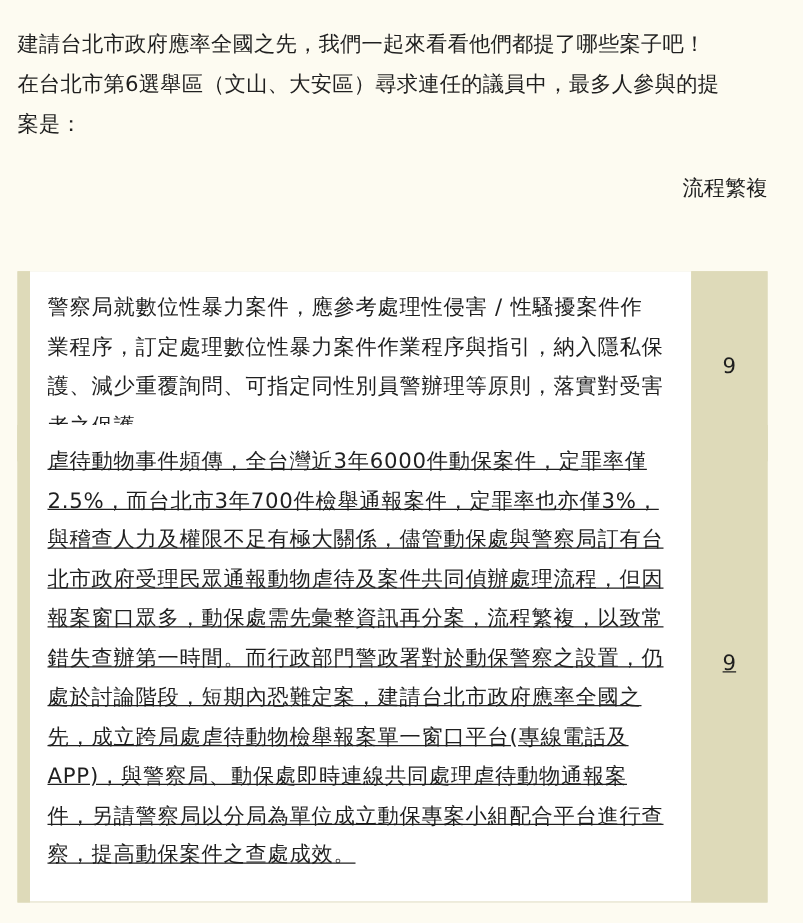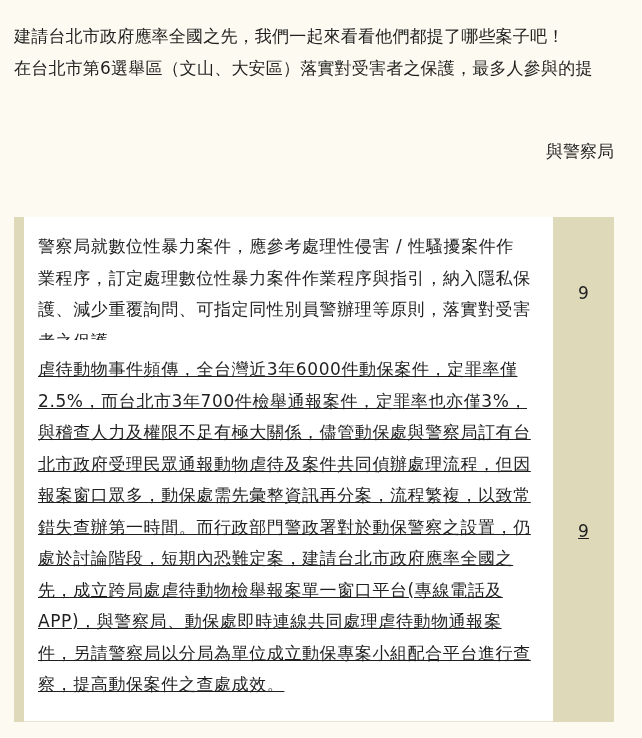--- a/index.html
+++ b/index.html
@@ -63,24 +63,25 @@
       background: #dedab9;
     }
     #p1 { top: 169px; height: 152px; margin-top: 48px; }
     #p2 { top: 340px; height: 382px; text-decoration: underline; }
   </style>
 </head>
 <body>
 
 <div class="intro">
   <div>建請台北市政府應率全國之先，我們一起來看看他們都提了哪些案子吧！</div>
-  <div>在台北市第6選舉區（文山、大安區）落實對受害者之保護，最多人參與的提</div>
+  <div>在台北市第6選舉區（文山、大安區）尋求連任的議員中，最多人參與的提</div>
+  <div>案是：</div>
 </div>
 
-<div class="col-header">與警察局</div>
+<div class="col-header">流程繁複</div>
 
 <div class="proposal" id="p1">
   <div class="stripe"></div>
   <div class="content">警察局就數位性暴力案件，應參考處理性侵害 / 性騷擾案件作業程序，訂定處理數位性暴力案件作業程序與指引，納入隱私保護、減少重覆詢問、可指定同性別員警辦理等原則，落實對受害者之保護。</div>
   <div class="count">9</div>
 </div>
 
 <div class="proposal" id="p2">
   <div class="stripe"></div>
   <div class="content">虐待動物事件頻傳，全台灣近3年6000件動保案件，定罪率僅2.5%，而台北市3年700件檢舉通報案件，定罪率也亦僅3%，與稽查人力及權限不足有極大關係，儘管動保處與警察局訂有台北市政府受理民眾通報動物虐待及案件共同偵辦處理流程，但因報案窗口眾多，動保處需先彙整資訊再分案，流程繁複，以致常錯失查辦第一時間。而行政部門警政署對於動保警察之設置，仍處於討論階段，短期內恐難定案，建請台北市政府應率全國之先，成立跨局處虐待動物檢舉報案單一窗口平台(專線電話及APP)，與警察局、動保處即時連線共同處理虐待動物通報案件，另請警察局以分局為單位成立動保專案小組配合平台進行查察，提高動保案件之查處成效。</div>

